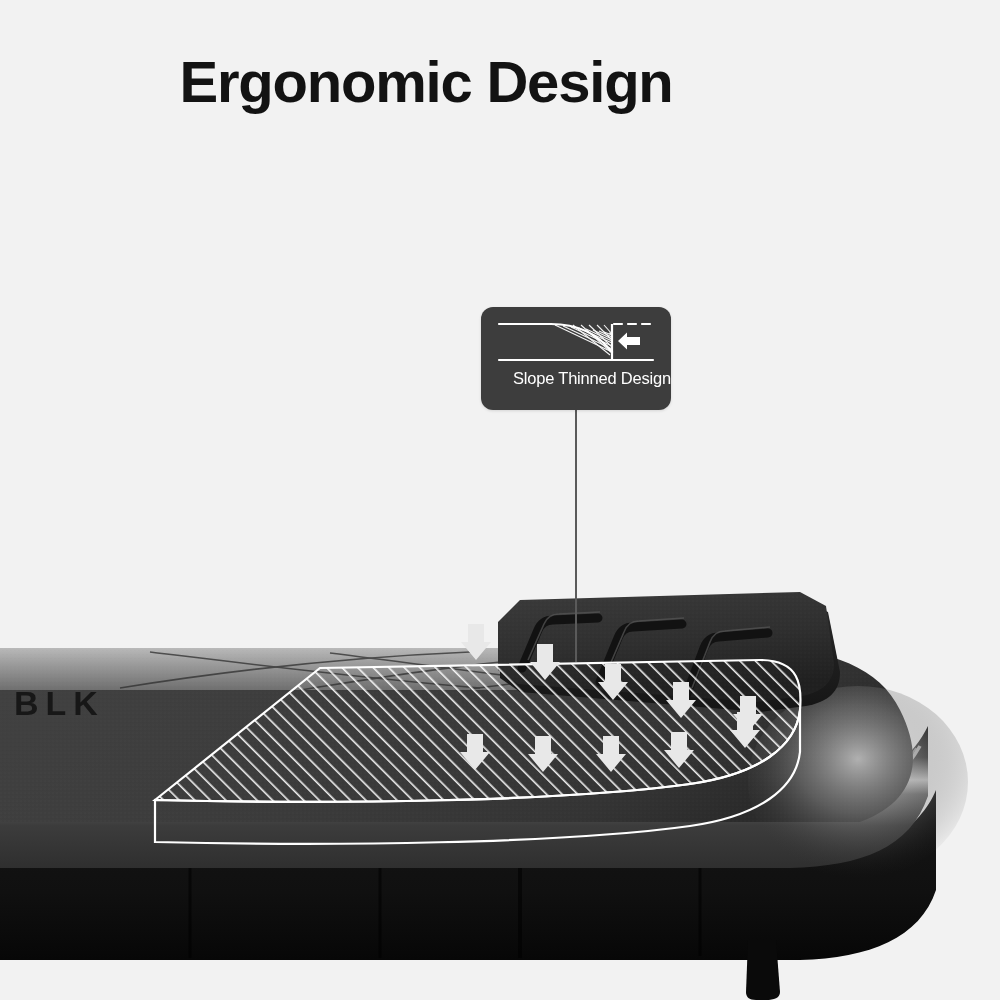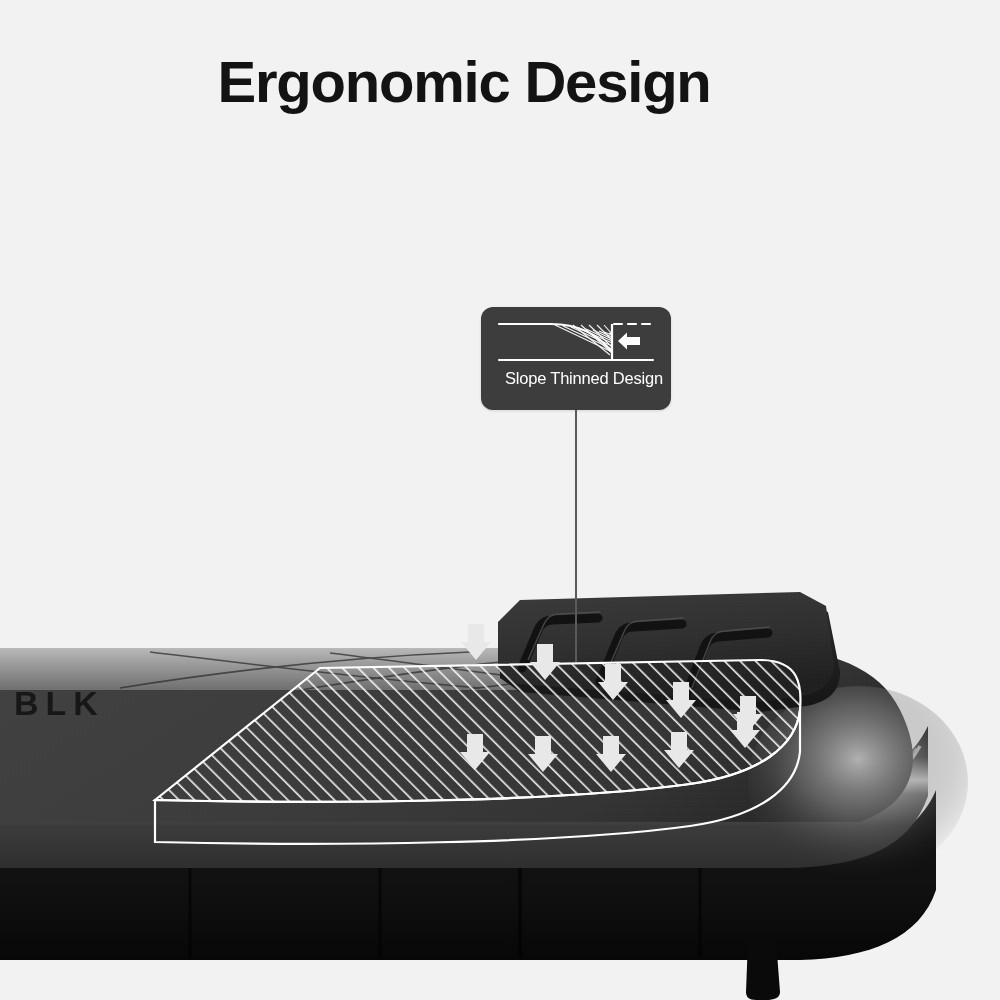--- a/index.html
+++ b/index.html
@@ -14,21 +14,20 @@
     position:relative;
     width:1000px; height:1000px;
     background:#f2f2f2;
   }
 
   
   #headings {
     position:absolute; top:0; left:0; width:852px;
     text-align:center;
     z-index:60;
-    margin-left:38px;
   }
   #title {
     margin-top:52px;
     font-size:58px;
     font-weight:bold;
     letter-spacing:-1.2px;
     color:#131313;
     line-height:1.05;
   }
   #subtitle {
@@ -47,21 +46,21 @@
     background:#3d3d3d;
     border-radius:12px;
     z-index:55;
     box-shadow:0 1px 3px rgba(0,0,0,0.12);
   }
   #callout-icon {
     position:absolute; left:12px; top:9px;
     width:166px; height:52px;
   }
   #callout-label {
-    position:absolute; left:8px; top:62px; width:190px;
+    position:absolute; left:16px; top:62px; width:190px;
     text-align:center;
     color:#ffffff;
     font-size:16.5px;
     letter-spacing:-0.2px;
   }
   #leader-line {
     position:absolute;
     left:575px; top:410px;
     width:1.6px; height:252px;
     background:#5a5a5a;

